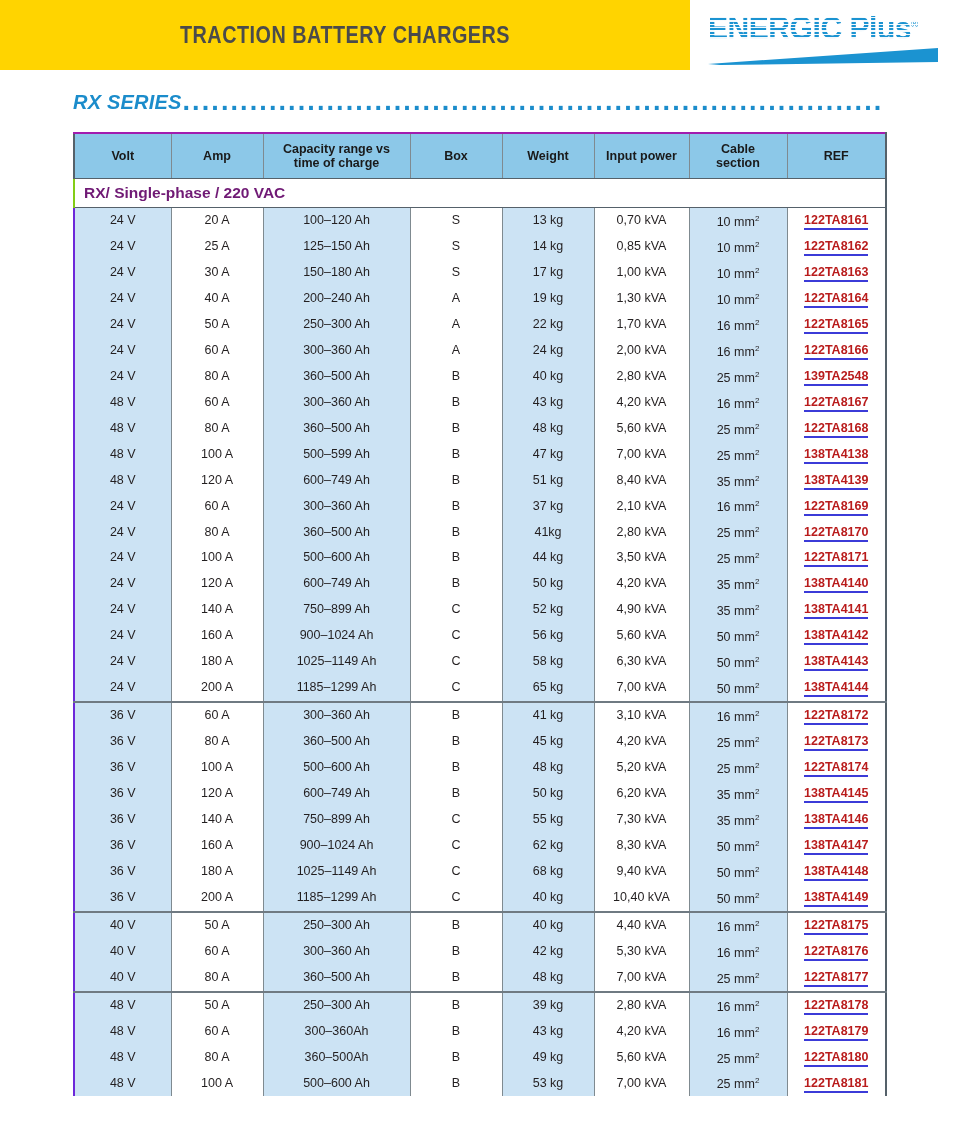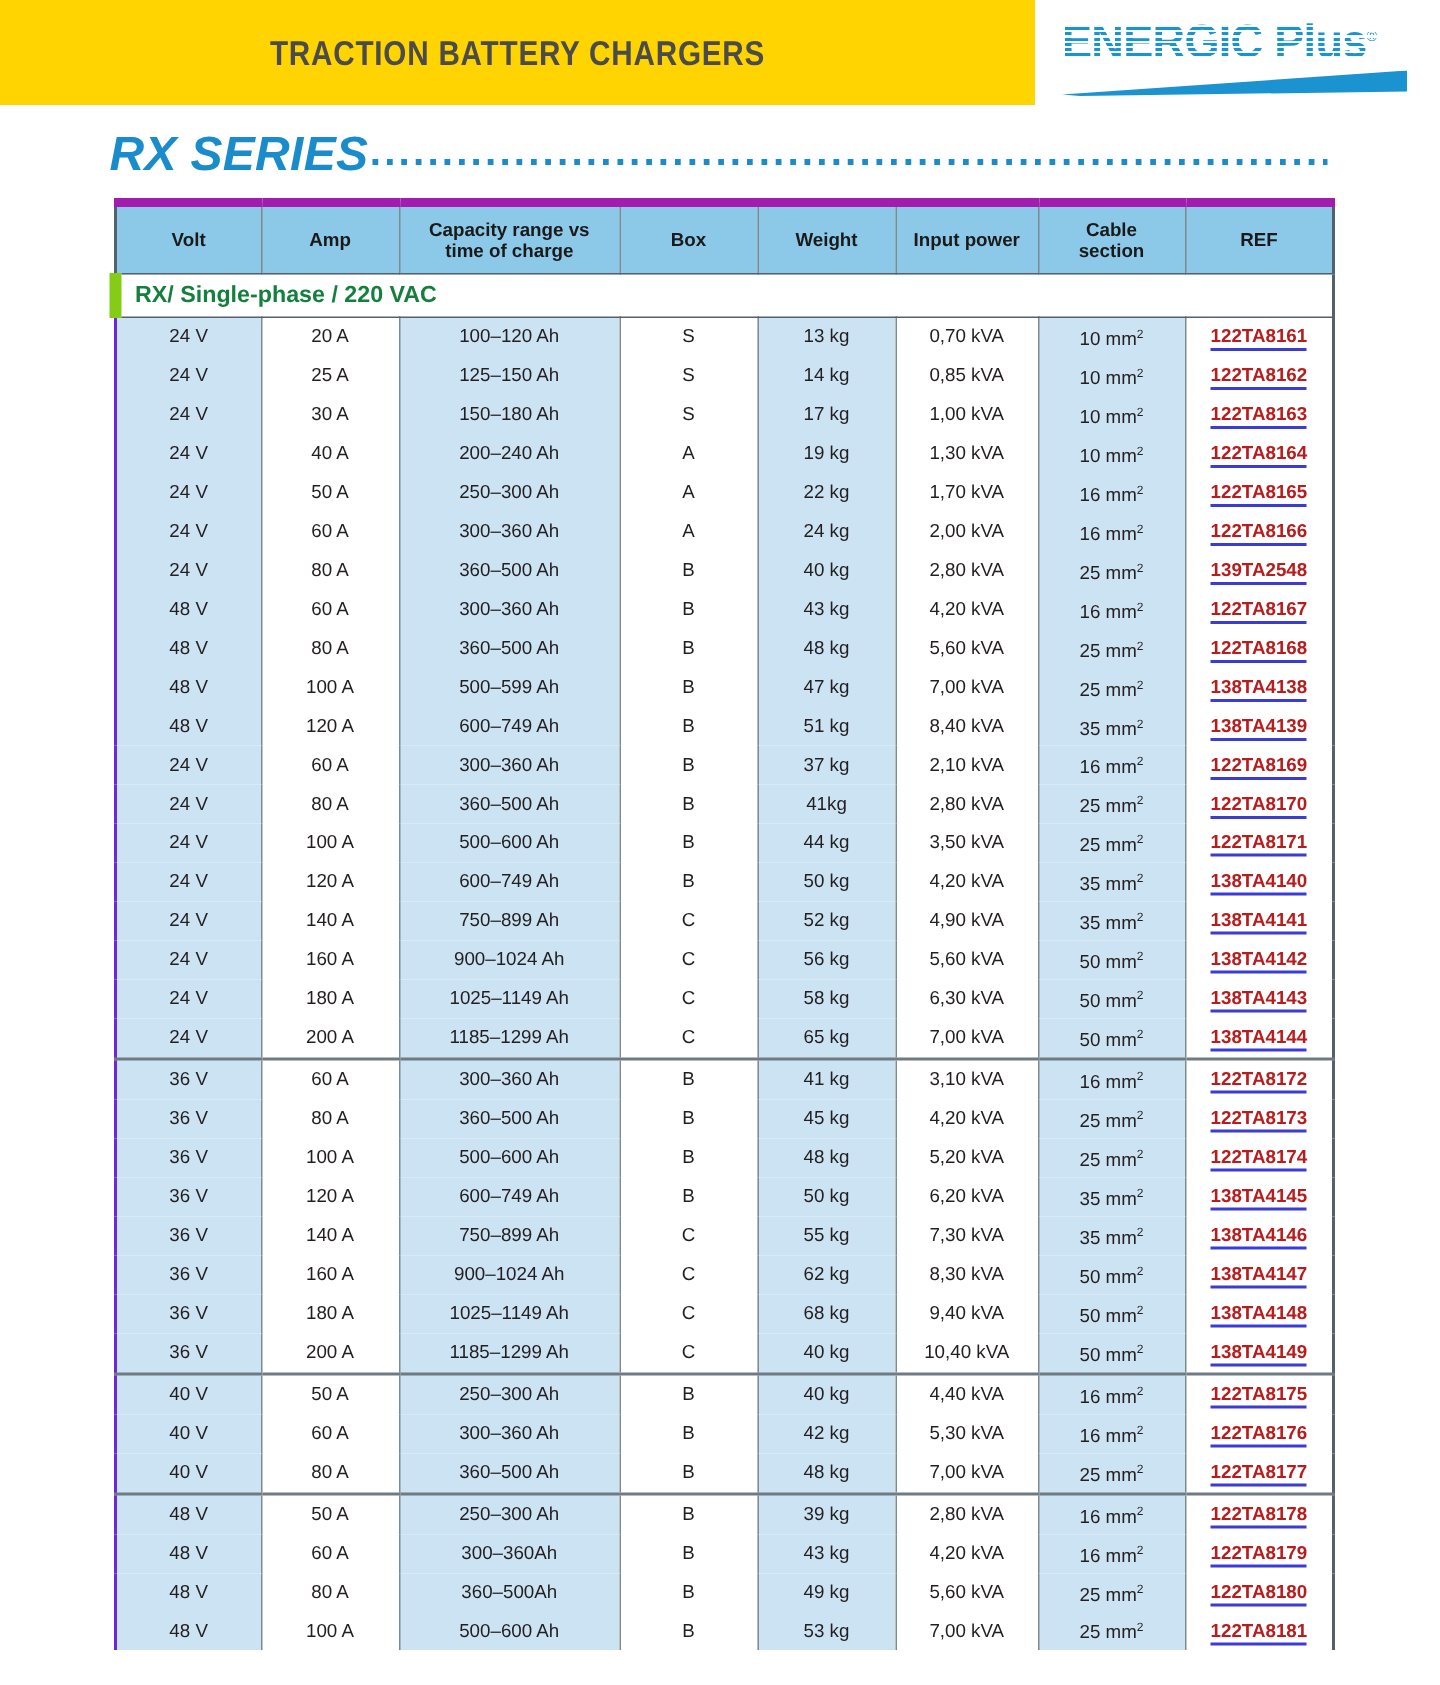--- a/index.html
+++ b/index.html
@@ -92,21 +92,21 @@
   }
 
   
   .series-wrap {
     margin: 33px 0 0 73px;
     display: flex;
     align-items: flex-end;
     width: 812px;
   }
   .series-title {
-    font-size: 32px;
+    font-size: 20px;
     font-weight: bold;
     font-style: italic;
     color: #1b8ccb;
     letter-spacing: 0.2px;
     white-space: nowrap;
     line-height: 30px;
   }
   .series-dots {
     flex: 1 1 auto;
     overflow: hidden;
@@ -140,36 +140,36 @@
     vertical-align: middle;
   }
   
   thead th {
     background: #8cc8e8;
     color: #1a1a1a;
     font-weight: bold;
     font-size: 12.5px;
     height: 44px;
     line-height: 14px;
-    border-top: 6px solid #a21caf;
+    border-top: 2px solid #a21caf;
     border-bottom: 1px solid #55616a;
   }
   thead th:first-child { border-left: 2px solid #55616a; }
   thead th:last-child  { border-right: 2px solid #55616a; }
 
   
   tr.section td {
     background: #ffffff;
-    color: #15803d;
+    color: #701a75;
     font-weight: bold;
     font-size: 15.5px;
     text-align: left;
     padding: 2px 0 3px 9px;
     height: 23px;
-    border-left: 8px solid #84cc16;
+    border-left: 2px solid #84cc16;
     border-right: 2px solid #55616a;
     border-bottom: 1px solid #55616a;
   }
 
   
   tbody tr.data td {
     height: 21.8px;
     line-height: 21.8px;
     font-size: 12.5px;
     background: #ffffff;

